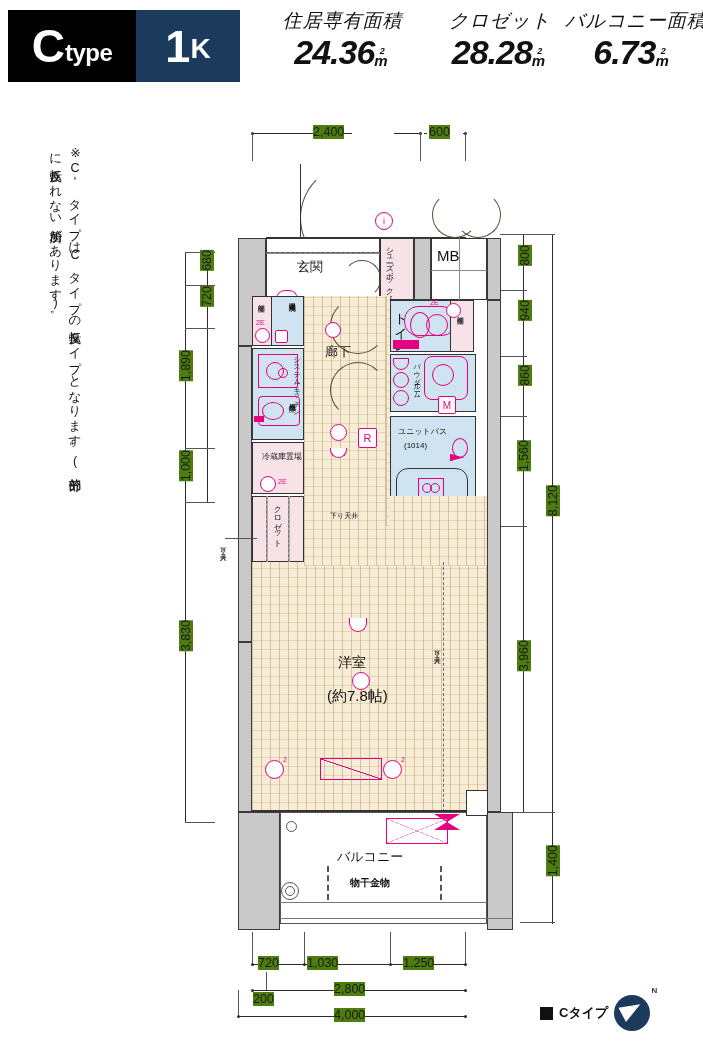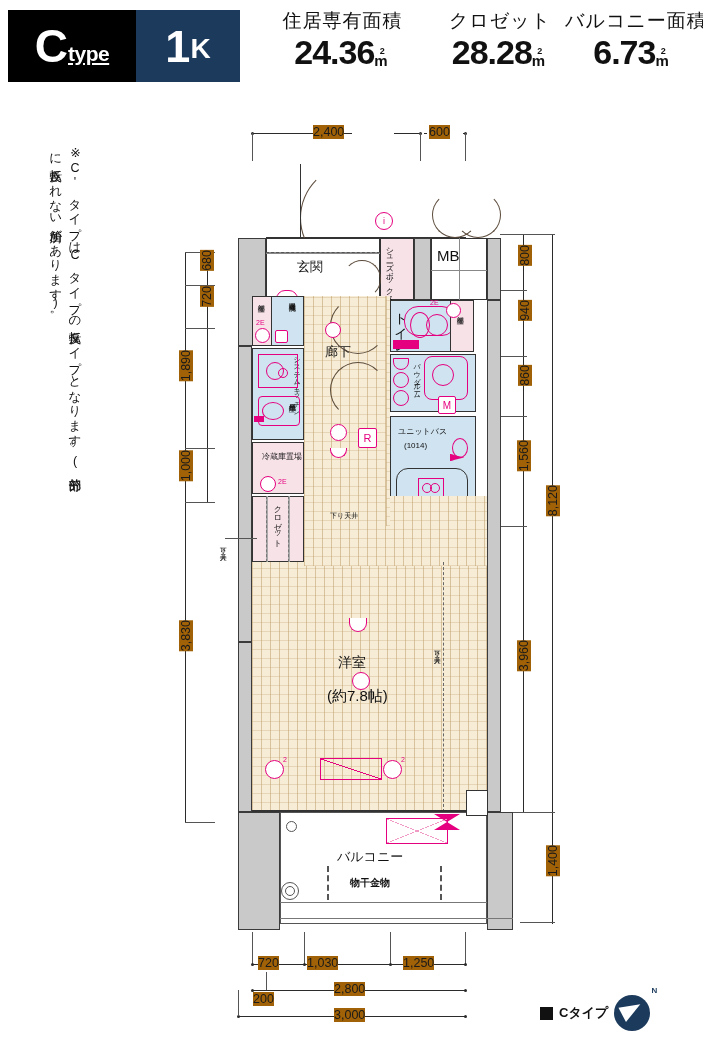--- a/index.html
+++ b/index.html
@@ -5,46 +5,46 @@
   html,body{margin:0;padding:0;background:#fff;}
   body{width:703px;height:1055px;position:relative;overflow:hidden;
        font-family:"Liberation Sans","DejaVu Sans",sans-serif;color:#111;}
   .abs{position:absolute;}
 
   
   #header{left:0;top:0;width:703px;height:100px;}
   #type-badge{left:8px;top:10px;width:128px;height:72px;background:#000;
       display:flex;align-items:center;justify-content:center;}
   #type-badge .big{font-size:46px;font-weight:bold;color:#fff;line-height:1;}
-  #type-badge .sm{font-size:21px;font-weight:bold;color:#fff;line-height:1;
-      position:relative;top:7px;letter-spacing:-.5px;text-decoration:underline;}
+  #type-badge .sm{font-size:24px;font-weight:bold;color:#fff;line-height:1;
+      position:relative;top:7px;letter-spacing:-.5px;}
   #plan-badge{left:136px;top:10px;width:104px;height:72px;background:#1b3a5c;
       display:flex;align-items:center;justify-content:center;}
   #plan-badge .big{font-size:45px;font-weight:bold;color:#fff;line-height:1;}
   #plan-badge .sm{font-size:28px;font-weight:bold;color:#fff;line-height:1;position:relative;top:3px;}
 
-  .area-block{top:8px;text-align:center;}
+  .area-block{top:8px;text-align:center;font-style:italic;}
   .area-label{font-size:19px;letter-spacing:1px;white-space:nowrap;color:#111;}
   .area-value{font-size:34px;font-weight:bold;letter-spacing:-1px;line-height:1.1;white-space:nowrap;}
   .area-value .unit{font-size:15px;font-weight:bold;position:relative;top:2px;}
   .area-value .unit sup{font-size:9px;position:relative;top:-6px;left:-7px;}
   #area1{left:255px;width:175px;}
   #area2{left:415px;width:170px;}
   #area3{left:565px;width:135px;}
 
   
   #side-note{left:28px;top:145px;height:330px;width:56px;
      writing-mode:vertical-rl;text-orientation:upright;
      font-size:12.5px;line-height:1.55;letter-spacing:.5px;color:#111;}
 
   
   #plan{left:0;top:100px;width:703px;height:955px;}
 
   
-  .dimtxt{font-size:12.5px;color:#1a1a1a;background:#a16207;white-space:nowrap;}
+  .dimtxt{font-size:12.5px;color:#1a1a1a;background:#4d7c0f;white-space:nowrap;}
   .dimtxt.v{writing-mode:vertical-rl;text-orientation:sideways;transform:rotate(180deg);}
   .hline{height:1px;background:#2b2b2b;}
   .vline{width:1px;background:#2b2b2b;}
   .thin{background:#555;}
   .dot{width:3px;height:3px;border-radius:50%;background:#2b2b2b;}
 
   
   .wall{background:#c9c9c9;border:1px solid #3b3b3b;box-sizing:border-box;}
   .room-floor{background:#f7ecd6;box-sizing:border-box;
     background-image:
@@ -337,21 +337,21 @@
   <div class="abs dot" style="left:464px;top:863px;"></div>
 
   <div class="abs hline" style="left:252px;top:890px;width:213px;"></div>
   <div class="abs dimtxt" style="left:334px;top:882px;">2,800</div>
   <div class="abs dot" style="left:251px;top:889px;"></div>
   <div class="abs dot" style="left:464px;top:889px;"></div>
   <div class="abs vline thin" style="left:266px;top:872px;height:18px;"></div>
   <div class="abs dimtxt" style="left:253px;top:892px;">200</div>
 
   <div class="abs hline" style="left:238px;top:916px;width:227px;"></div>
-  <div class="abs dimtxt" style="left:334px;top:908px;">3,000</div>
+  <div class="abs dimtxt" style="left:334px;top:908px;">4,000</div>
   <div class="abs dot" style="left:237px;top:915px;"></div>
   <div class="abs dot" style="left:464px;top:915px;"></div>
   <div class="abs vline thin" style="left:238px;top:890px;height:26px;"></div>
 
 </div>
 
 <div class="abs" id="legend">
   <div class="sq"></div>
   <div class="txt">Cタイプ</div>
   <div id="compass">

